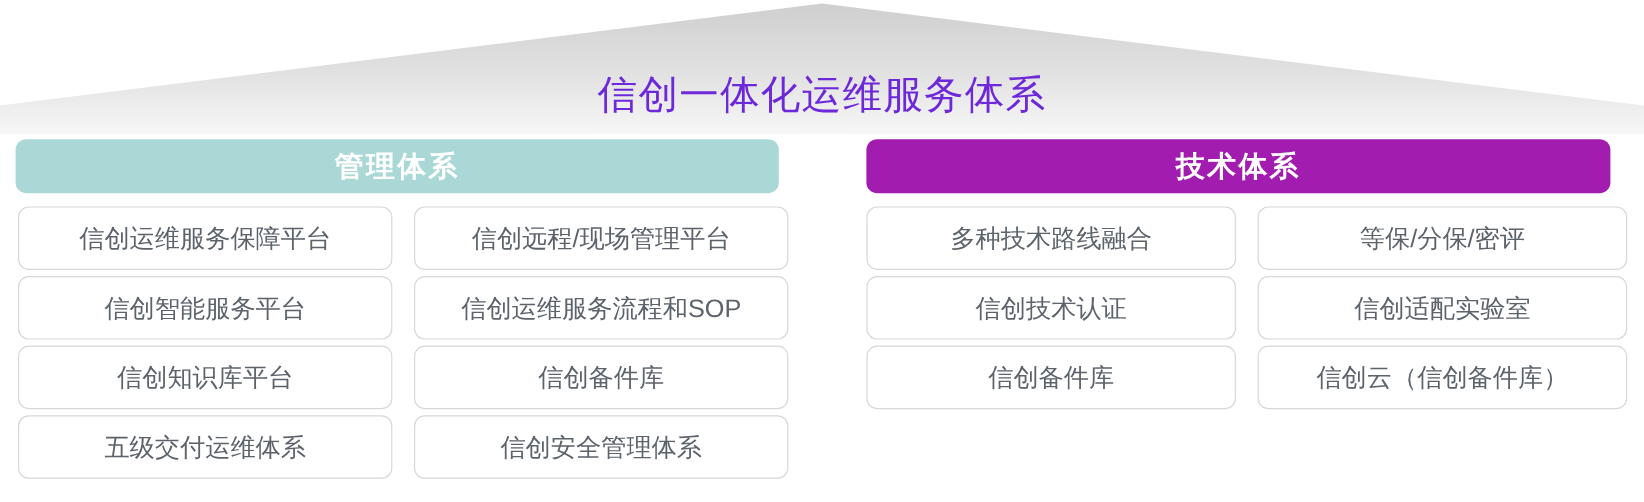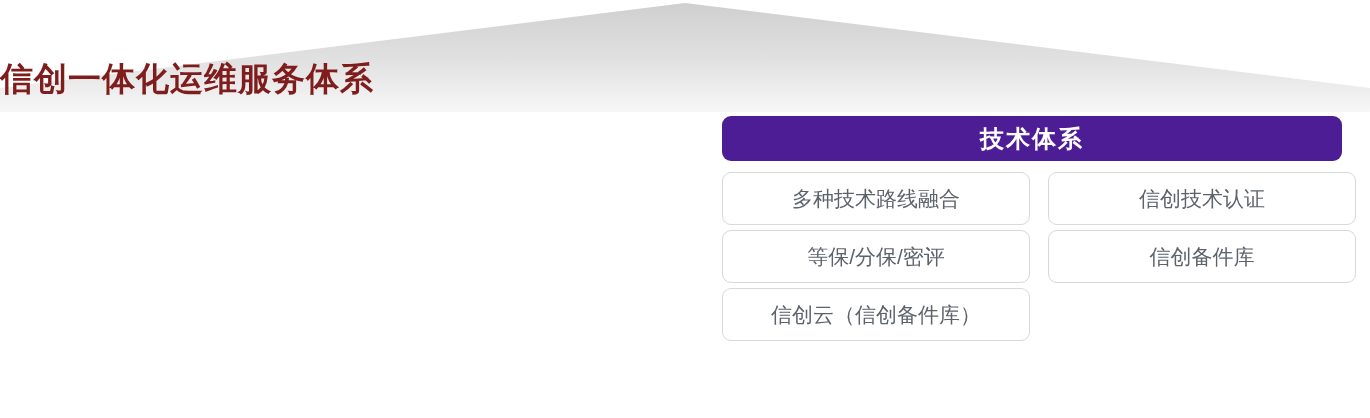--- a/index.html
+++ b/index.html
@@ -30,25 +30,25 @@
     height: 112px;
     pointer-events: none;
   }
 
   
   #title {
     position: absolute;
     left: 0;
     top: 57px;
     width: 1370px;
-    text-align: left;
+    text-align: center;
     font-size: 33px;
-    font-weight: bold;
+    font-weight: normal;
     letter-spacing: 1px;
-    color: #7f1d1d;
+    color: #6d28d9;
     white-space: nowrap;
   }
 
   
   .group {
     position: absolute;
     top: 116px;
   }
   #group-management { left: 13px;  width: 636px; }
   #group-technology { left: 722px; width: 620px; }
@@ -58,21 +58,21 @@
     border-radius: 9px;
     display: flex;
     align-items: center;
     justify-content: center;
     color: #ffffff;
     font-size: 24px;
     font-weight: bold;
     letter-spacing: 2px;
   }
   #group-management .group-header { background: #a9d8d7; }
-  #group-technology .group-header { background: #4c1d95; }
+  #group-technology .group-header { background: #a21caf; }
 
   .group-grid {
     margin-top: 11px;
     display: grid;
     grid-template-columns: 1fr 1fr;
     column-gap: 18px;
     row-gap: 5px;
   }
   #group-management .group-grid { width: 642px; margin-left: 2px; }
   #group-technology .group-grid { width: 634px; margin-left: 0px; text-align: right; }
@@ -117,25 +117,39 @@
         <rect x="0" y="0" width="1370" height="112" fill="url(#roofHorz)"></rect>
       </mask>
     </defs>
     <g mask="url(#roofFadeMask)">
       <path d="M685,3 L1370,88 L1370,112 L0,112 L0,88 Z" fill="url(#roofVert)"></path>
     </g>
   </svg>
 
   <div id="title">信创一体化运维服务体系</div>
 
+  <div class="group" id="group-management">
+    <div class="group-header">管理体系</div>
+    <div class="group-grid">
+      <div class="cell">信创运维服务保障平台</div>
+      <div class="cell">信创远程/现场管理平台</div>
+      <div class="cell">信创智能服务平台</div>
+      <div class="cell">信创运维服务流程和SOP</div>
+      <div class="cell">信创知识库平台</div>
+      <div class="cell">信创备件库</div>
+      <div class="cell">五级交付运维体系</div>
+      <div class="cell">信创安全管理体系</div>
+    </div>
+  </div>
 
   <div class="group" id="group-technology">
     <div class="group-header">技术体系</div>
     <div class="group-grid">
       <div class="cell">多种技术路线融合</div>
+      <div class="cell">等保/分保/密评</div>
       <div class="cell">信创技术认证</div>
-      <div class="cell">等保/分保/密评</div>
+      <div class="cell">信创适配实验室</div>
       <div class="cell">信创备件库</div>
       <div class="cell">信创云（信创备件库）</div>
     </div>
   </div>
 
 </div>
 
 </body></html>

